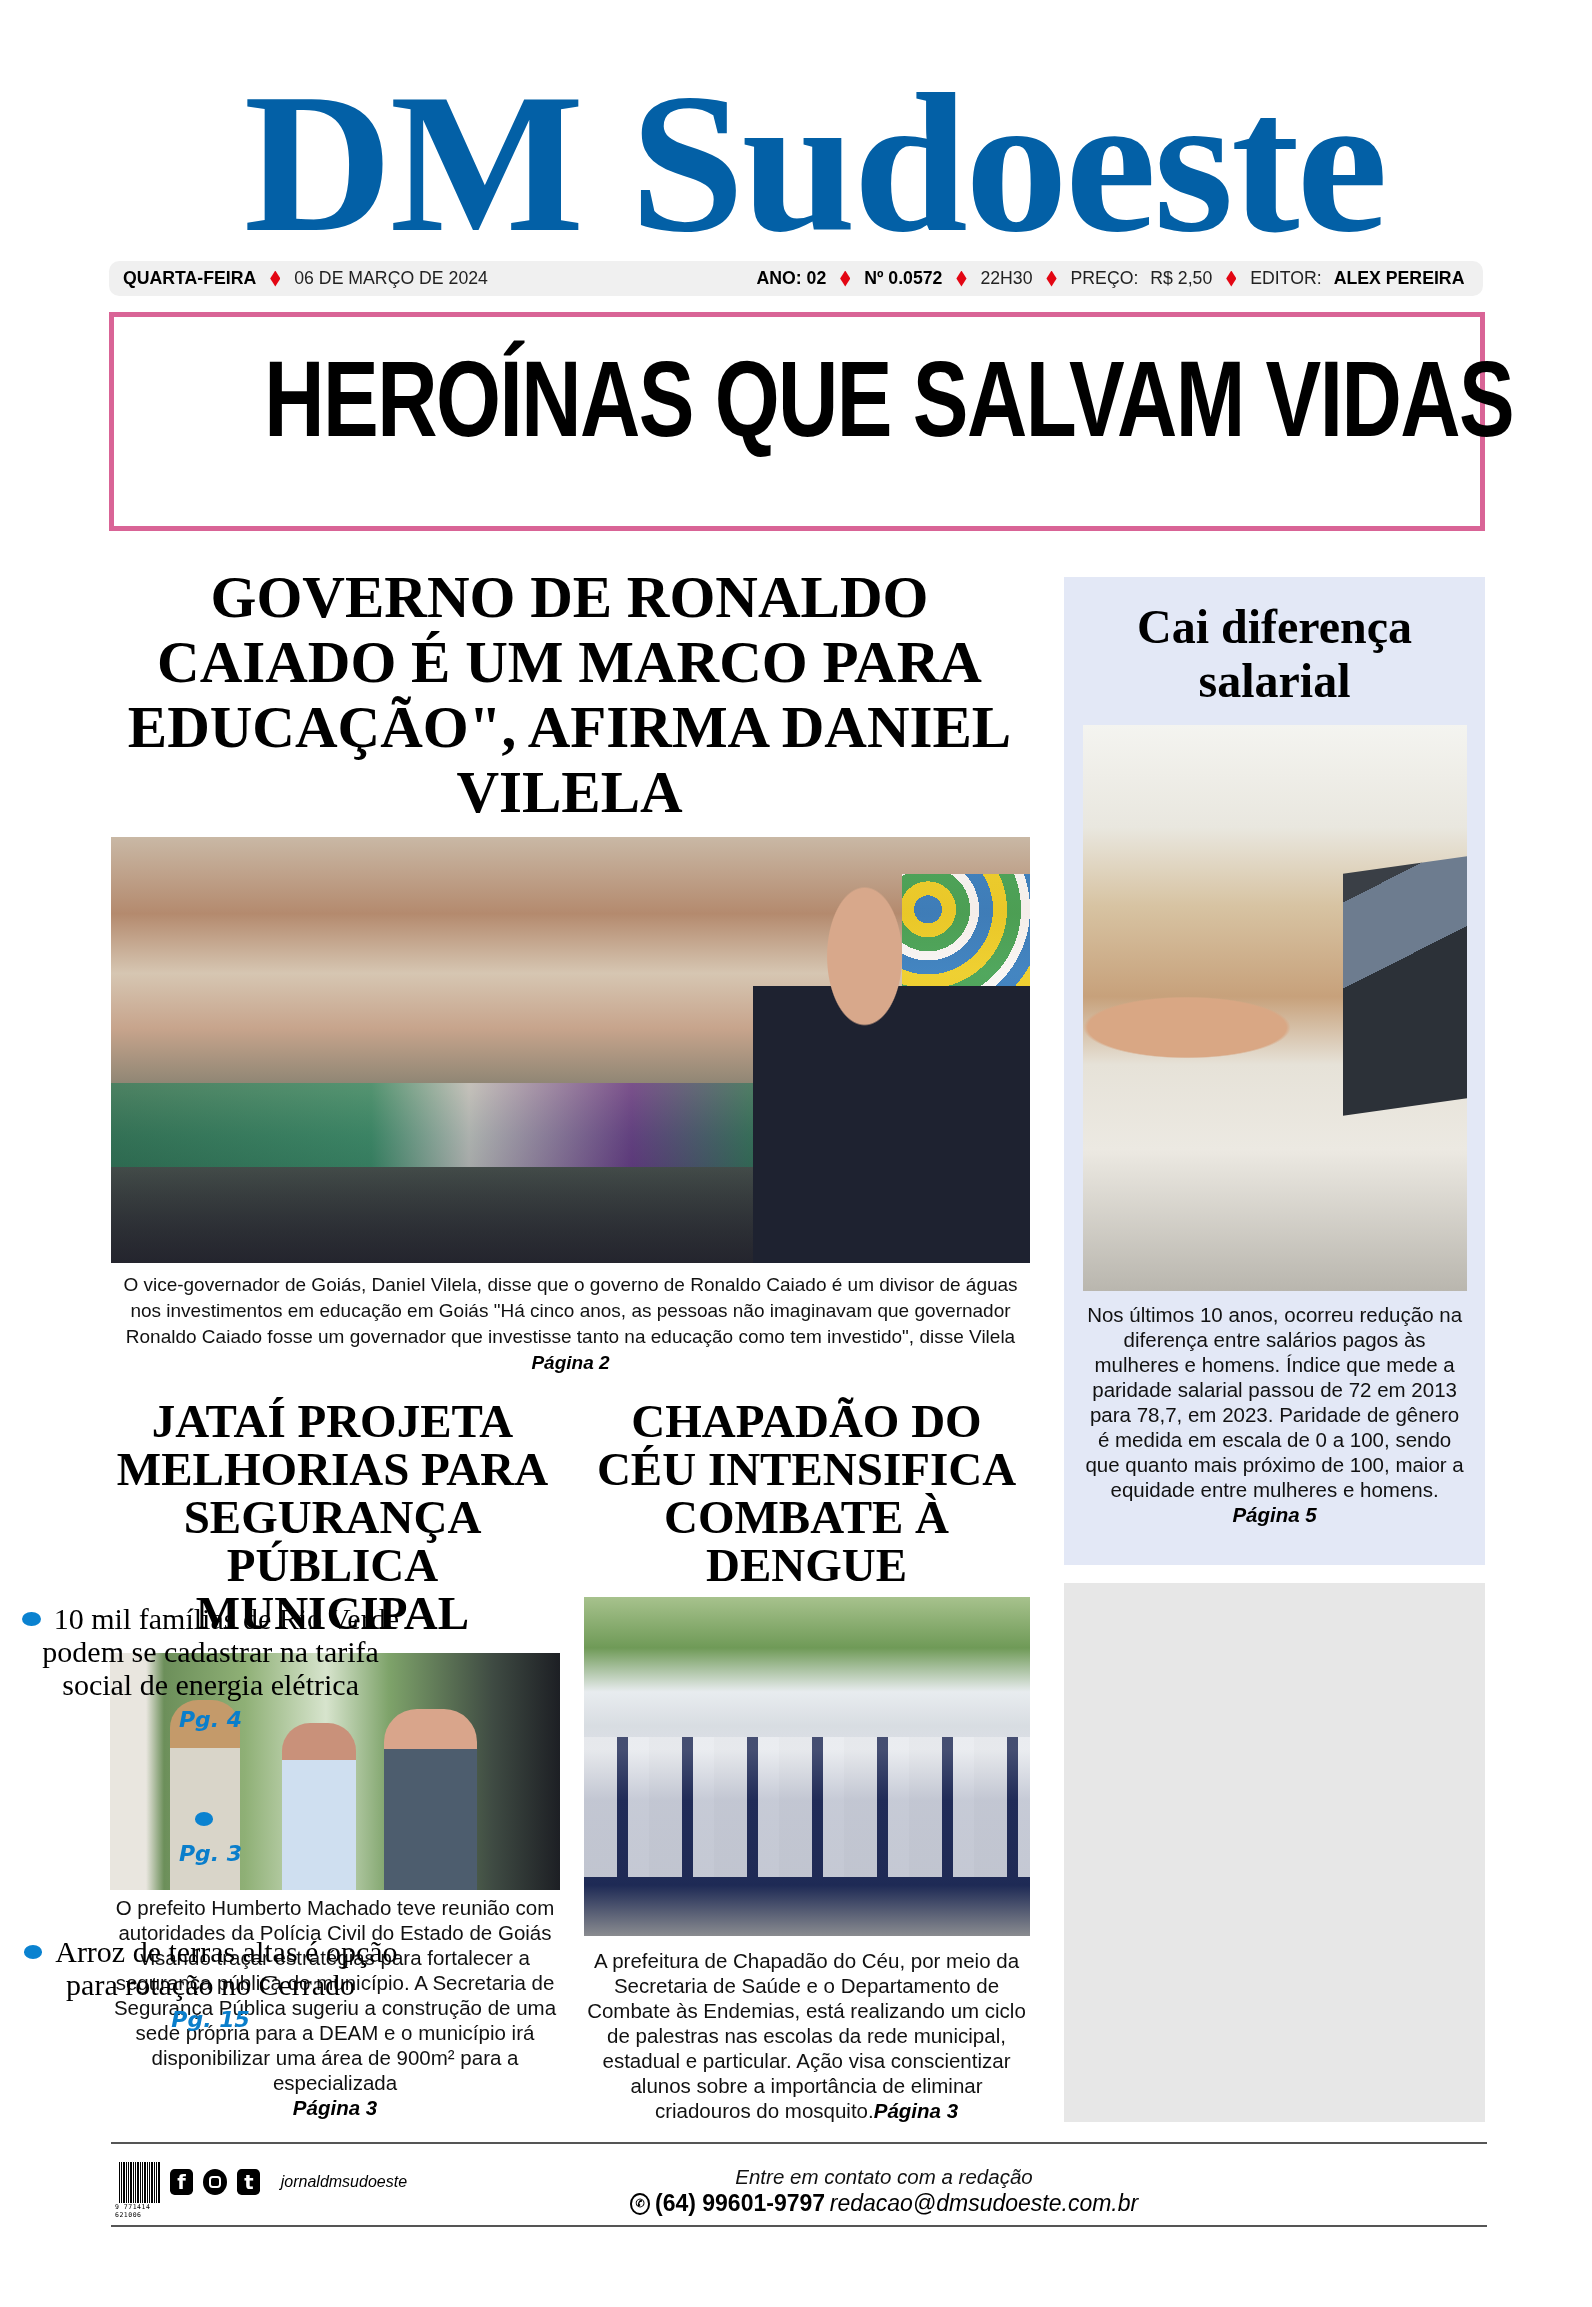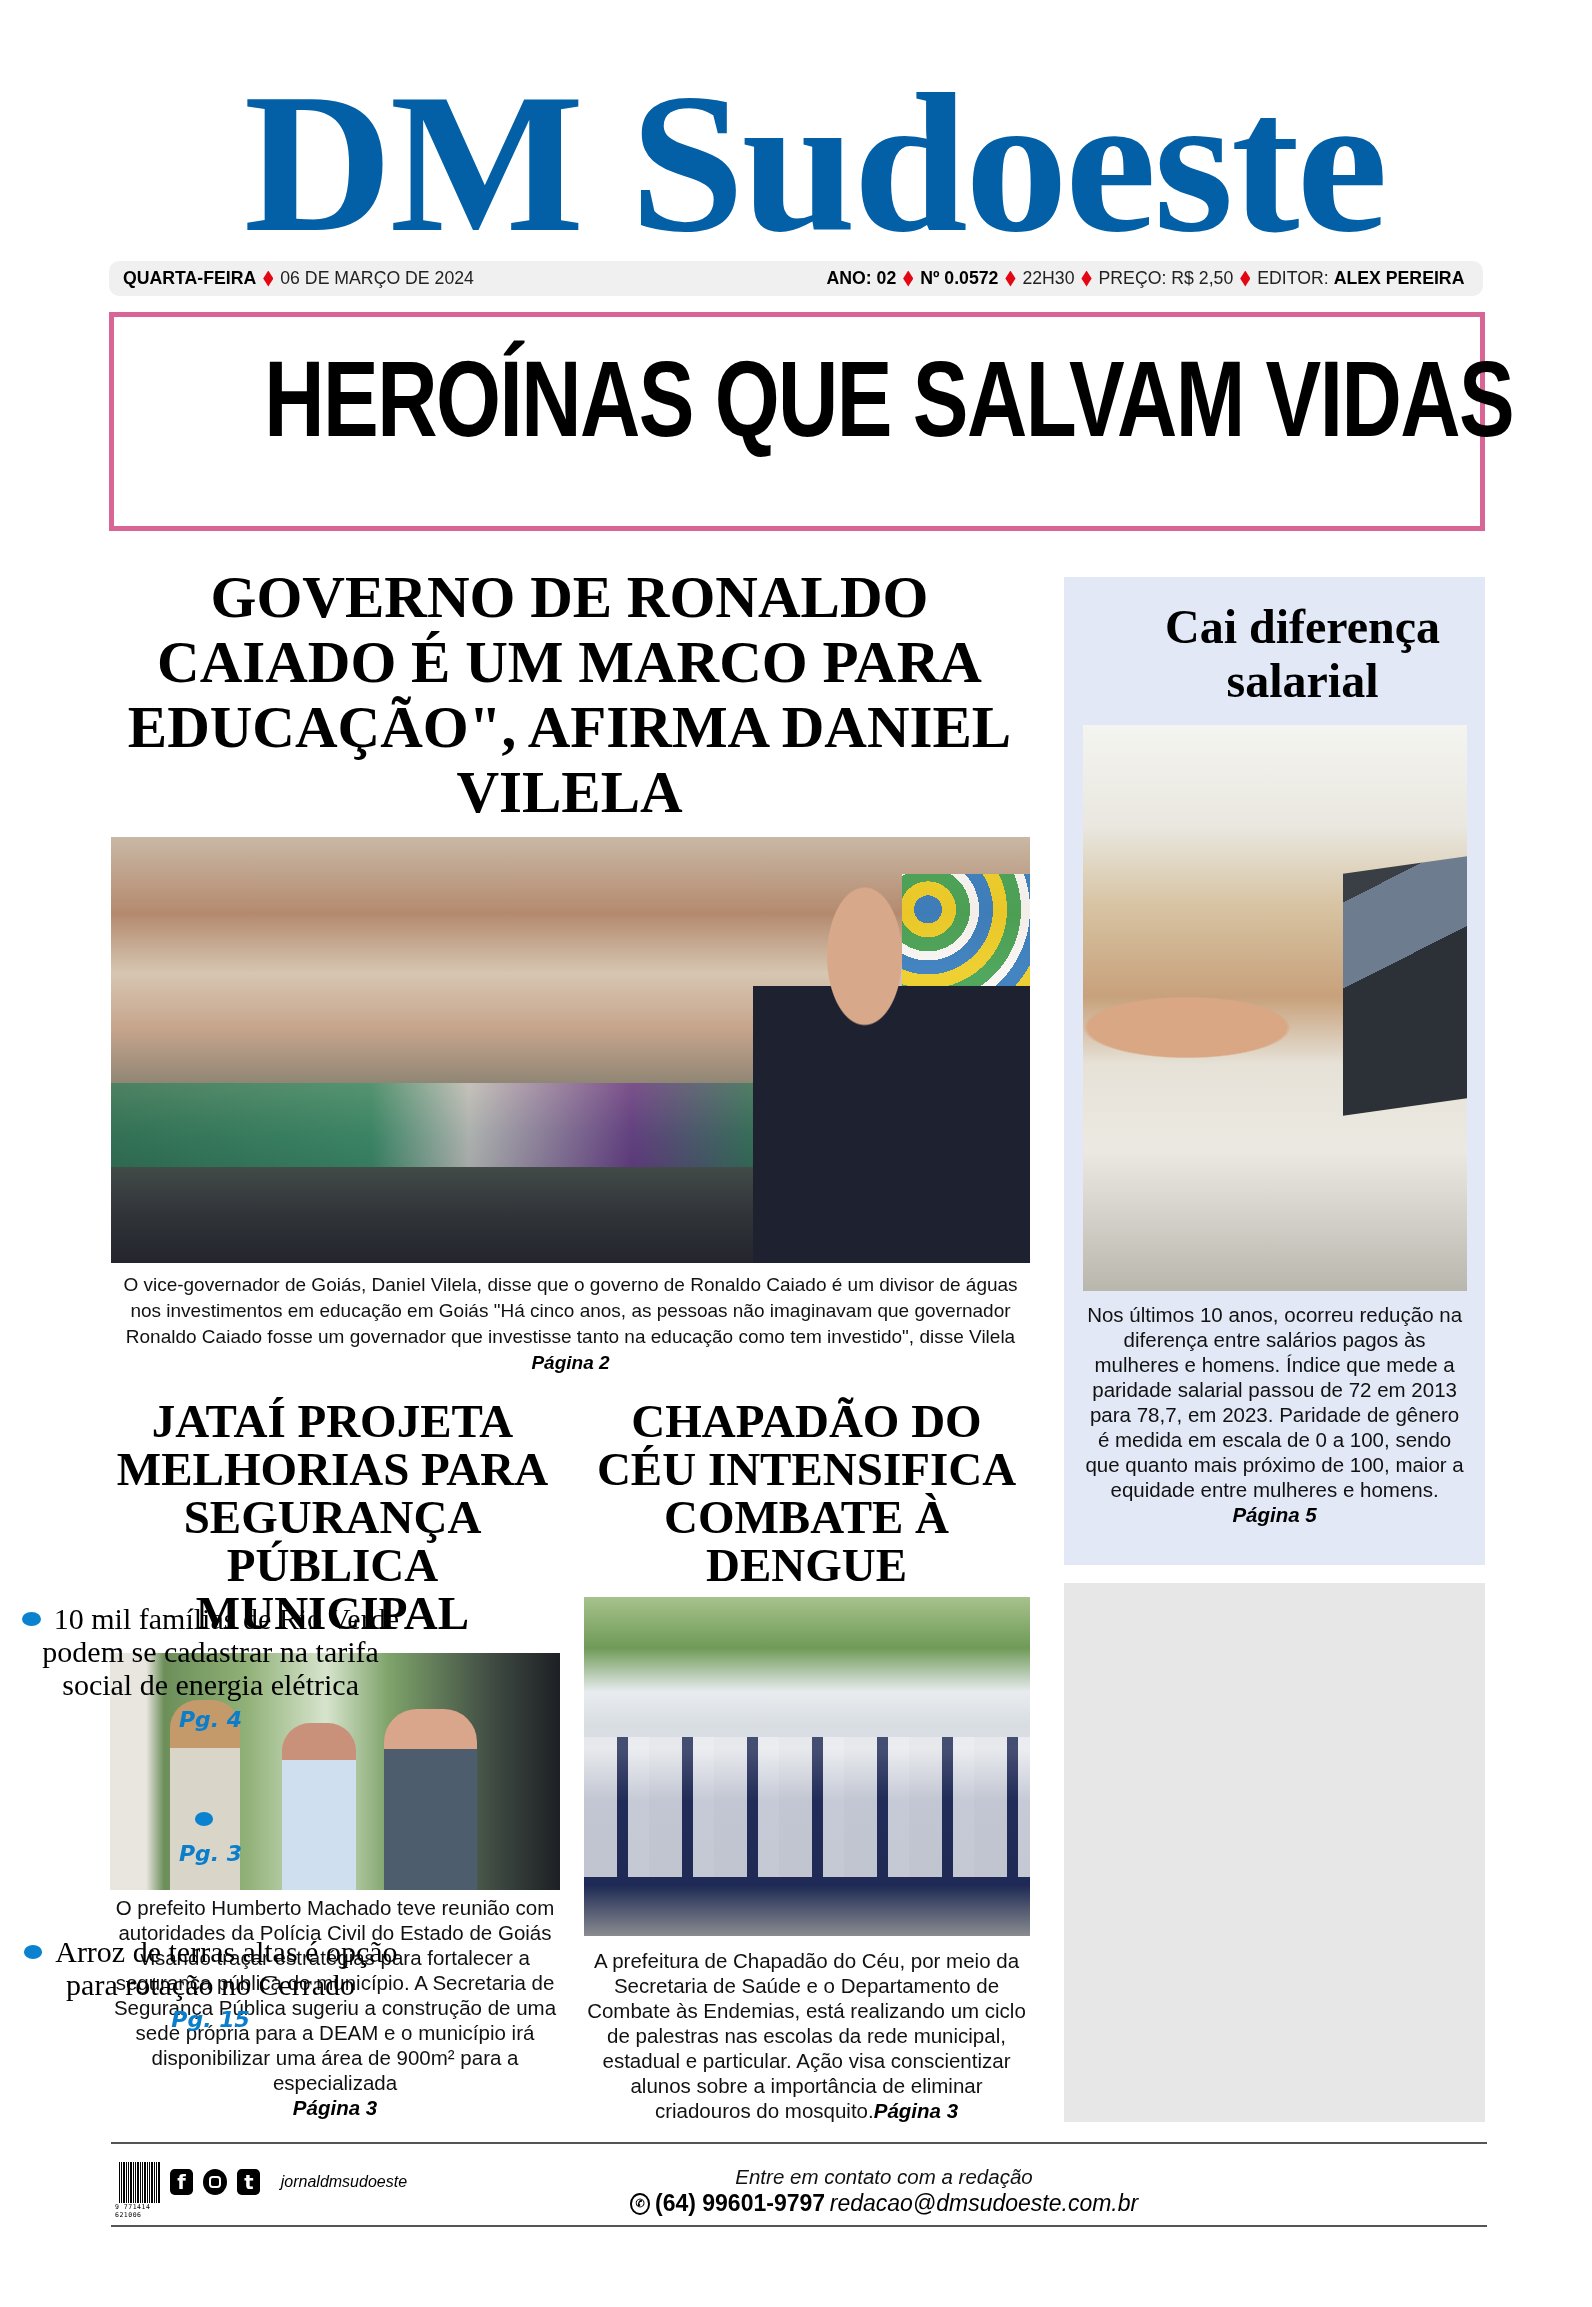--- a/index.html
+++ b/index.html
@@ -17,21 +17,21 @@
     transform: scaleX(1.03);
   }
 
   .dateline {
     left: 109px; top: 261px; width: 1374px; height: 35px;
     background: #f0f0f0; border-radius: 10.2px;
     display: flex; align-items: center; justify-content: space-between;
     padding: 0 18.6px 0 14px;
     font-family: "Liberation Sans", sans-serif; font-size: 17.7px;
   }
-  .dateline .grp { display: flex; align-items: center; gap: 5px; white-space: nowrap; }
+  .dateline .grp { display: flex; align-items: center; gap: 12px; white-space: nowrap; }
   .dateline b { font-weight: 700; }
   .dateline .light { font-weight: 400; color: #222; }
   .diamond { display: inline-block; width: 10.2px; height: 16px; background: #e30613;
              clip-path: polygon(50% 0, 100% 50%, 50% 100%, 0 50%); margin: 0 1.9px; }
 
   
   .banner {
     left: 109px; top: 312px; width: 1376px; height: 219px;
     border: 5.6px solid #d96496; background: #fff;
     text-align: center;
@@ -90,21 +90,21 @@
   }
   .chap-photo .rows { position:absolute; left:0; top:140px; width:446px; height:140px;
     background: repeating-linear-gradient(90deg, #e9ebee 0 33px, #1f2a55 33px 44px, #eef0f3 44px 65px); opacity:0.8; }
 
   .cap { font-size: 20.5px; line-height: 25px; text-align: center; color: #111; }
   .jatai-cap { left: 110px; top: 1895px; width: 450px; }
   .chap-cap { left: 581px; top: 1948px; width: 451px; }
 
   
   .side-box1 { left: 1064px; top: 577px; width: 421px; height: 988px; background: #e3e8f6; }
-  .side-title { position:absolute; left:0; top:23px; width:421px; font-size: 48px; line-height: 54px; margin-left: 28px; }
+  .side-title { position:absolute; left:0; top:23px; width:421px; font-size: 48px; line-height: 54px; }
   .side-photo { position:absolute; left: 18.6px; top: 148px; width: 384px; height: 566px;
     background:
       linear-gradient(180deg, #f4f4f0 0%, #e9e7df 18%, #d7c3a2 32%, #c7a17b 48%, #e6e2d8 60%, #ece9e2 75%, #b9b6ae 100%);
   }
   .side-photo .laptop { position:absolute; left:260px; top:140px; width:124px; height:242px;
     background: linear-gradient(160deg, #3a3f46 0 10%, #6d7c8f 10% 40%, #2c3138 40% 100%); transform: skewY(-8deg); }
   .side-photo .hands { position:absolute; left:0; top:256px; width:260px; height:93px;
     background: radial-gradient(ellipse at 40% 50%, #d9a784 0 45%, transparent 47%); }
   .side-text { position:absolute; left:18.6px; top: 725px; width: 384px; font-size: 20.5px; line-height: 25px; text-align:center; color:#111; }
   .side-text i { font-weight: 700; font-style: italic; color:#000; }

